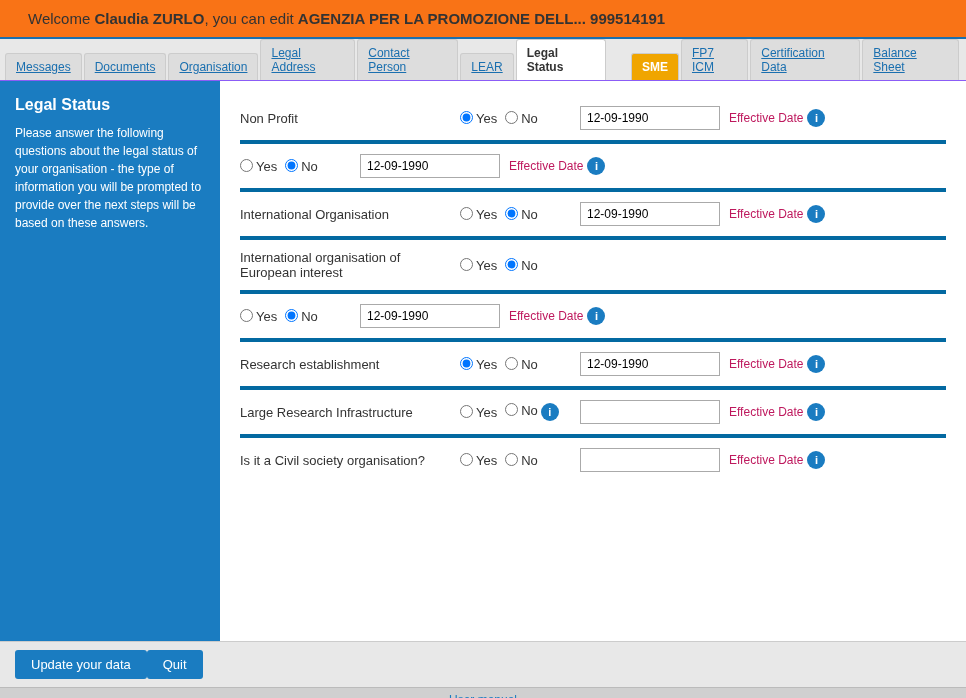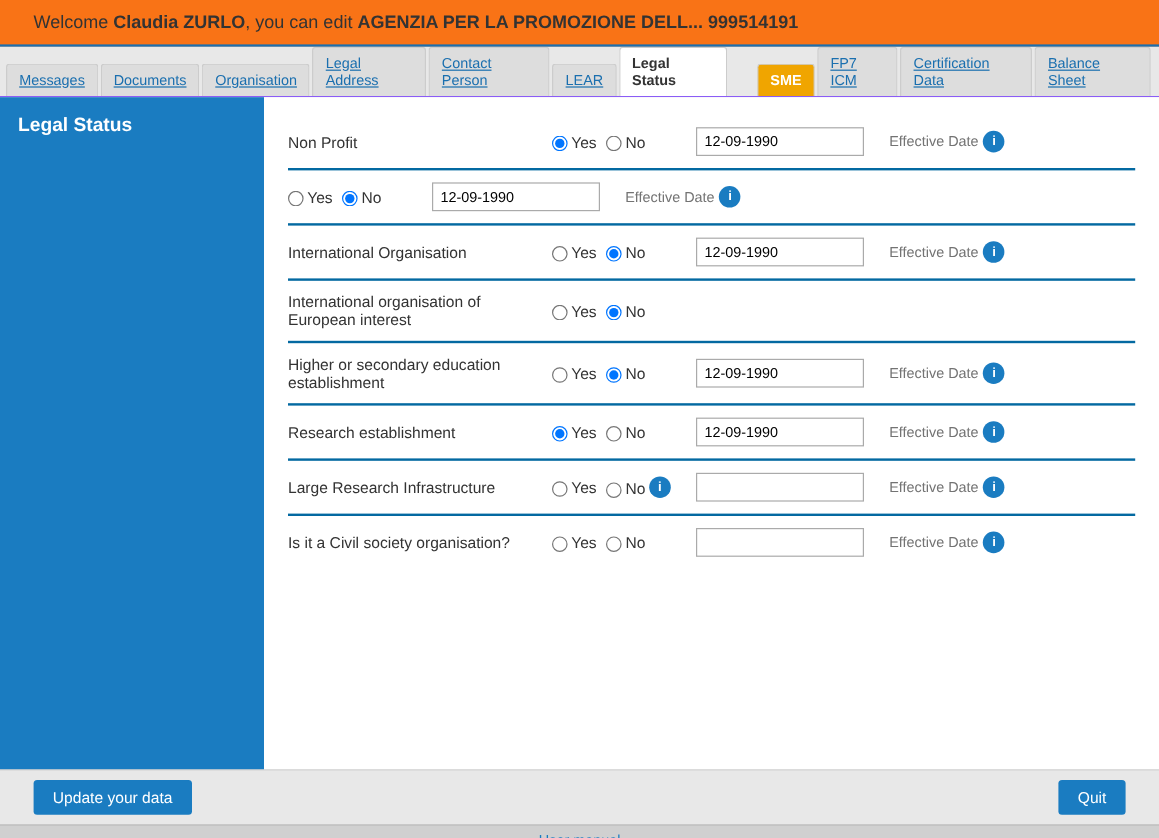--- a/index.html
+++ b/index.html
@@ -72,57 +72,57 @@
     .form-area {
       flex: 1;
       padding: 15px 20px;
       background: #fff;
     }
 
     .form-row {
       display: flex;
       align-items: center;
       padding: 10px 0;
-      border-bottom: 2px solid #0369a1;
+      border-bottom: 4px solid #0369a1;
     }
     .form-row:last-child { border-bottom: none; }
 
     .field-label {
       width: 220px;
       flex-shrink: 0;
       font-size: 13px;
       color: #333;
     }
 
     .radio-group {
       display: flex;
       align-items: center;
       gap: 8px;
       width: 120px;
       flex-shrink: 0;
     }
     .radio-group label {
       display: flex;
-      align-items: flex-end;
+      align-items: flex-start;
       gap: 3px;
       cursor: pointer;
       font-size: 13px;
     }
 
     .date-input {
       border: 1px solid #aaa;
       padding: 4px 6px;
       font-size: 12px;
       width: 140px;
-      margin-right: 21px;
+      margin-right: 9px;
     }
 
     .effective-date-label {
       font-size: 12px;
-      color: #737373;
+      color: #be185d;
       margin-right: 4px;
     }
 
     .info-icon {
       display: inline-flex;
       align-items: center;
       justify-content: center;
       width: 18px;
       height: 18px;
       background: #1a7cc1;
@@ -132,22 +132,22 @@
       font-weight: bold;
       cursor: pointer;
       flex-shrink: 0;
     }
 
     .footer-bar {
       background: #e8e8e8;
       border-top: 1px solid #ccc;
       display: flex;
       align-items: center;
-      justify-content: space-between;
-      padding: 8px 28px;
+      justify-content: flex-start;
+      padding: 8px 15px;
     }
 
     .btn-blue {
       background: #1a7cc1;
       color: #fff;
       border: none;
       padding: 7px 16px;
       font-size: 13px;
       cursor: pointer;
       border-radius: 3px;
@@ -181,20 +181,21 @@
     <div class="tab active">Legal Status</div>
     <div class="tab sme">SME</div>
     <div class="tab">FP7 ICM</div>
     <div class="tab">Certification Data</div>
     <div class="tab">Balance Sheet</div>
   </div>
 
 <div class="main-content">
   <div class="sidebar">
     <h2>Legal Status</h2>
+    <p>Please answer the following questions about the legal status of your organisation - the type of information you will be prompted to provide over the next steps will be based on these answers.</p>
   </div>
   <div class="form-area" id="form-area">
       <div class="form-row">
         <div class="field-label">Non Profit</div>
         <div class="radio-group">
           <label><input type="radio" name="field_0" checked="" style="">Yes</label>
           <label><input type="radio" name="field_0" style="">No</label>
         </div>
         <input type="text" class="date-input" value="12-09-1990" style="">
         <span class="effective-date-label">Effective Date</span>
@@ -220,21 +221,20 @@
         <span class="info-icon">i</span>
       </div>
       <div class="form-row">
         <div class="field-label">International organisation of European interest</div>
         <div class="radio-group">
           <label><input type="radio" name="field_3" style="">Yes</label>
           <label><input type="radio" name="field_3" checked="" style="">No</label>
         </div>
       </div>
       <div class="form-row">
-        <div class="field-label">Higher or secondary education establishment</div>
         <div class="radio-group">
           <label><input type="radio" name="field_4" style="">Yes</label>
           <label><input type="radio" name="field_4" checked="" style="">No</label>
         </div>
         <input type="text" class="date-input" value="12-09-1990" style="">
         <span class="effective-date-label">Effective Date</span>
         <span class="info-icon">i</span>
       </div>
       <div class="form-row">
         <div class="field-label">Research establishment</div>

